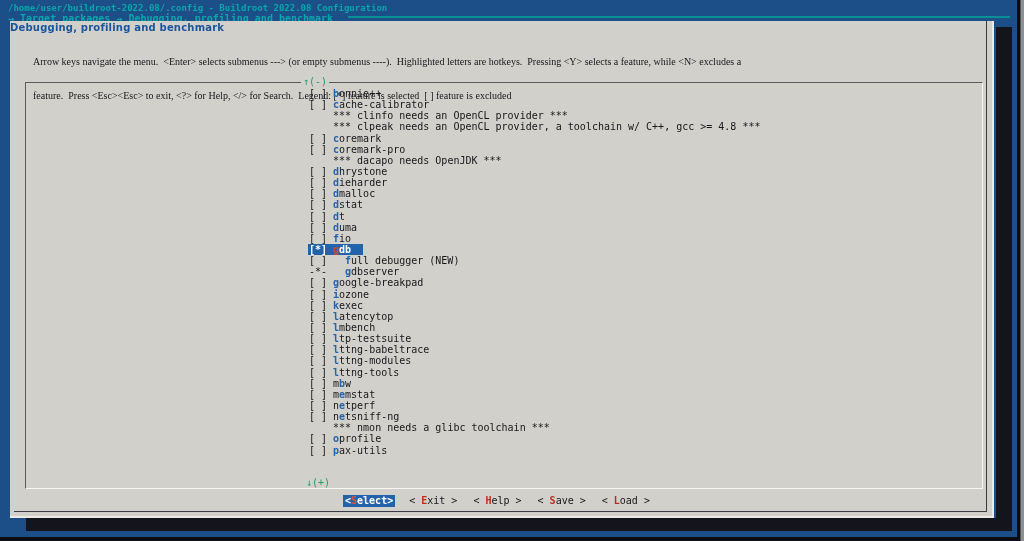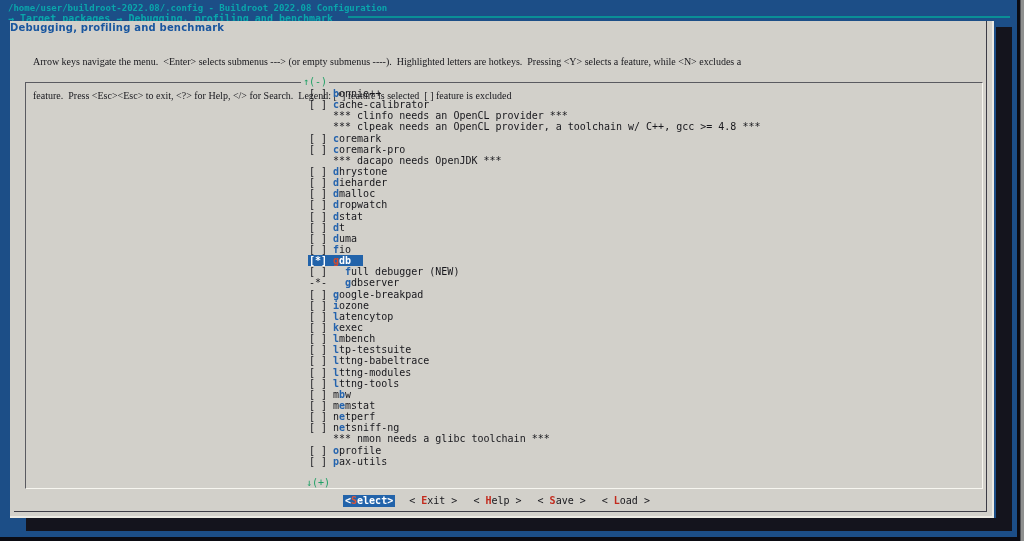--- a/index.html
+++ b/index.html
@@ -107,32 +107,31 @@
       <div class="menu-row"><span class="hl"><span class="prefix">[ ]</span><span class="iname"><span class="hot">b</span>onnie++</span></span></div>
       <div class="menu-row"><span class="hl"><span class="prefix">[ ]</span><span class="iname"><span class="hot">c</span>ache-calibrator</span></span></div>
       <div class="menu-row"><span class="hl"><span class="prefix"></span><span class="iname">*** clinfo needs an OpenCL provider ***</span></span></div>
       <div class="menu-row"><span class="hl"><span class="prefix"></span><span class="iname">*** clpeak needs an OpenCL provider, a toolchain w/ C++, gcc &gt;= 4.8 ***</span></span></div>
       <div class="menu-row"><span class="hl"><span class="prefix">[ ]</span><span class="iname"><span class="hot">c</span>oremark</span></span></div>
       <div class="menu-row"><span class="hl"><span class="prefix">[ ]</span><span class="iname"><span class="hot">c</span>oremark-pro</span></span></div>
       <div class="menu-row"><span class="hl"><span class="prefix"></span><span class="iname">*** dacapo needs OpenJDK ***</span></span></div>
       <div class="menu-row"><span class="hl"><span class="prefix">[ ]</span><span class="iname"><span class="hot">d</span>hrystone</span></span></div>
       <div class="menu-row"><span class="hl"><span class="prefix">[ ]</span><span class="iname"><span class="hot">d</span>ieharder</span></span></div>
       <div class="menu-row"><span class="hl"><span class="prefix">[ ]</span><span class="iname"><span class="hot">d</span>malloc</span></span></div>
-      <div class="menu-row"><span class="hl"><span class="prefix">[ ]</span><span class="iname"><span class="hot">d</span>ropwatch</span></span></div>
       <div class="menu-row"><span class="hl"><span class="prefix">[ ]</span><span class="iname"><span class="hot">d</span>stat</span></span></div>
       <div class="menu-row"><span class="hl"><span class="prefix">[ ]</span><span class="iname"><span class="hot">d</span>t</span></span></div>
       <div class="menu-row"><span class="hl"><span class="prefix">[ ]</span><span class="iname"><span class="hot">d</span>uma</span></span></div>
       <div class="menu-row"><span class="hl"><span class="prefix">[ ]</span><span class="iname"><span class="hot">f</span>io</span></span></div>
       <div class="menu-row sel-row"><span class="hl"><span class="prefix">[*]</span><span class="iname"><span class="hot">g</span>db</span></span></div>
       <div class="menu-row"><span class="hl"><span class="prefix">[ ]</span><span class="iname indent"><span class="hot">f</span>ull debugger (NEW)</span></span></div>
       <div class="menu-row"><span class="hl"><span class="prefix">-*-</span><span class="iname indent"><span class="hot">g</span>dbserver</span></span></div>
       <div class="menu-row"><span class="hl"><span class="prefix">[ ]</span><span class="iname"><span class="hot">g</span>oogle-breakpad</span></span></div>
       <div class="menu-row"><span class="hl"><span class="prefix">[ ]</span><span class="iname"><span class="hot">i</span>ozone</span></span></div>
+      <div class="menu-row"><span class="hl"><span class="prefix">[ ]</span><span class="iname"><span class="hot">k</span>exec</span></span></div>
       <div class="menu-row"><span class="hl"><span class="prefix">[ ]</span><span class="iname"><span class="hot">l</span>atencytop</span></span></div>
-      <div class="menu-row"><span class="hl"><span class="prefix">[ ]</span><span class="iname"><span class="hot">k</span>exec</span></span></div>
       <div class="menu-row"><span class="hl"><span class="prefix">[ ]</span><span class="iname"><span class="hot">l</span>mbench</span></span></div>
       <div class="menu-row"><span class="hl"><span class="prefix">[ ]</span><span class="iname"><span class="hot">l</span>tp-testsuite</span></span></div>
       <div class="menu-row"><span class="hl"><span class="prefix">[ ]</span><span class="iname"><span class="hot">l</span>ttng-babeltrace</span></span></div>
       <div class="menu-row"><span class="hl"><span class="prefix">[ ]</span><span class="iname"><span class="hot">l</span>ttng-modules</span></span></div>
       <div class="menu-row"><span class="hl"><span class="prefix">[ ]</span><span class="iname"><span class="hot">l</span>ttng-tools</span></span></div>
       <div class="menu-row"><span class="hl"><span class="prefix">[ ]</span><span class="iname">m<span class="hot">b</span>w</span></span></div>
       <div class="menu-row"><span class="hl"><span class="prefix">[ ]</span><span class="iname">m<span class="hot">e</span>mstat</span></span></div>
       <div class="menu-row"><span class="hl"><span class="prefix">[ ]</span><span class="iname">n<span class="hot">e</span>tperf</span></span></div>
       <div class="menu-row"><span class="hl"><span class="prefix">[ ]</span><span class="iname">n<span class="hot">e</span>tsniff-ng</span></span></div>
       <div class="menu-row"><span class="hl"><span class="prefix"></span><span class="iname">*** nmon needs a glibc toolchain ***</span></span></div>

